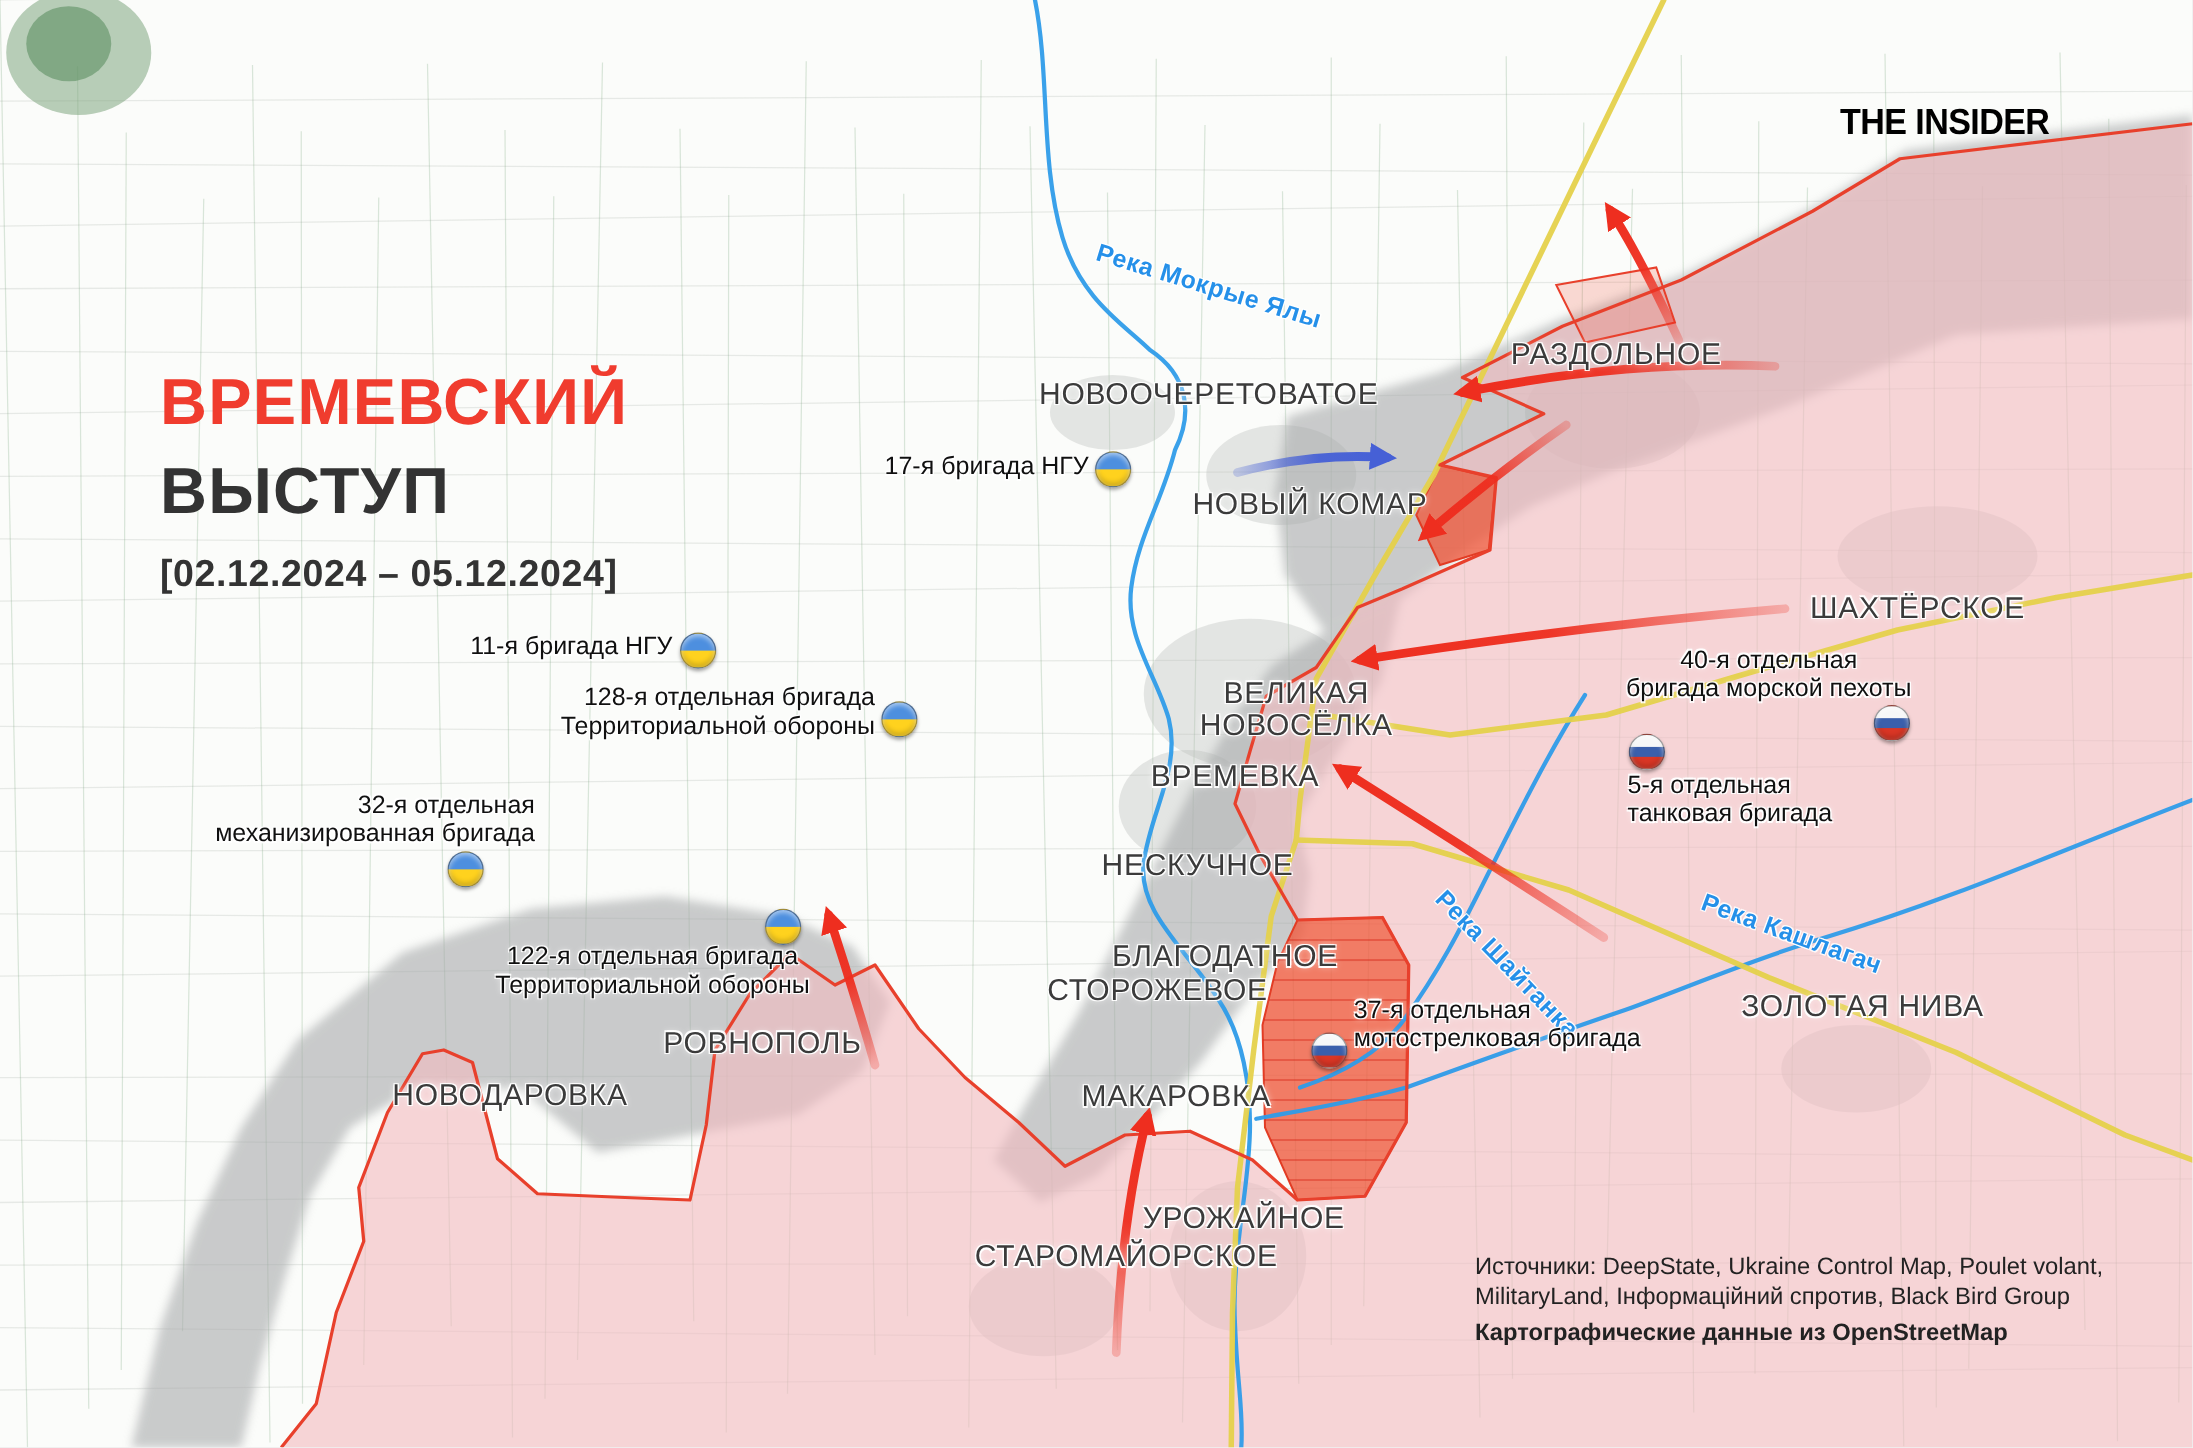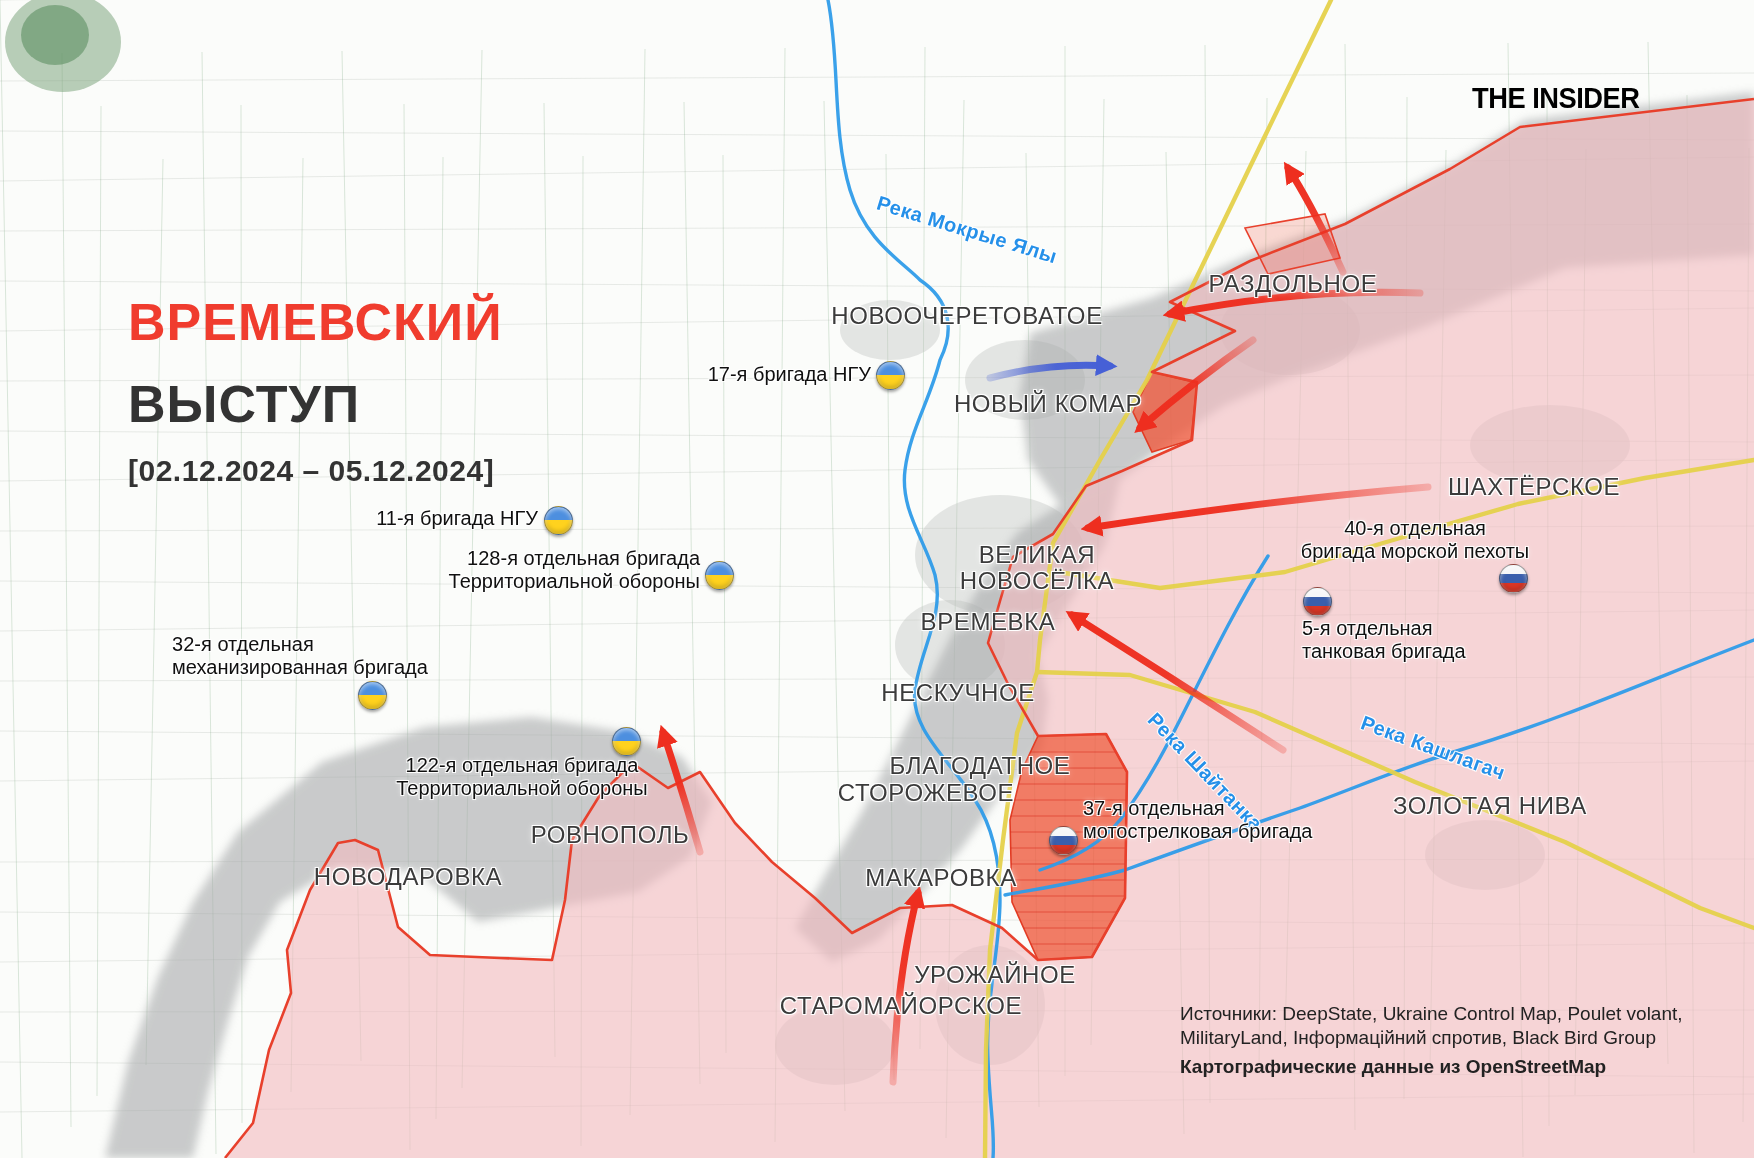--- a/index.html
+++ b/index.html
@@ -16,21 +16,21 @@
   .river-lbl{color:#2590e9;font-size:20px;font-weight:bold;letter-spacing:.5px;
         text-shadow:-1px -1px 0 rgba(255,255,255,.85),1px -1px 0 rgba(255,255,255,.85),
         -1px 1px 0 rgba(255,255,255,.85),1px 1px 0 rgba(255,255,255,.85);}
   .flag{position:absolute;width:27px;height:27px;border-radius:50%;
         border:1px solid rgba(80,80,80,.55);
         box-shadow:0 2px 3px rgba(0,0,0,.35), inset 0 2px 4px rgba(255,255,255,.55), inset 0 -3px 4px rgba(0,0,0,.18);}
   .flag-ua{background:linear-gradient(#4d8fdf 0 50%, #ffd21e 50% 100%);}
   .flag-ru{background:linear-gradient(#f6f7f8 0 34%, #3a5fac 34% 66%, #da3625 66% 100%);}
   #title-block{position:absolute;left:128px;top:296px;line-height:1;}
   #title-line1{font-size:52px;font-weight:bold;color:#f03c2e;letter-spacing:1px;}
-  #title-line2{font-size:52px;font-weight:bold;color:#333;margin-top:30px;letter-spacing:1px;}
+  #title-line2{font-size:52px;font-weight:bold;color:#333;margin-top:19px;letter-spacing:1px;}
   #date-range{font-size:30px;font-weight:600;color:#333;margin-top:26px;letter-spacing:.5px;}
   #logo{position:absolute;left:1472px;top:82px;font-size:29px;font-weight:bold;color:#000;
         letter-spacing:-.5px;transform:scaleX(.94);transform-origin:left;}
   #sources{position:absolute;left:1180px;top:1002px;font-size:19px;color:#222;line-height:24px;}
   #sources .gap{margin-top:5px;font-weight:bold;}
 </style>
 </head>
 <body>
 
 <div id="stage">
@@ -236,21 +236,21 @@
       <div class="lbl river-lbl" style="left: 1205px; top: 772px; transform: translate(-50%, -50%) rotate(46deg);">Река Шайтанка</div>
       <div class="lbl river-lbl" style="left: 1433px; top: 748px; transform: translate(-50%, -50%) rotate(20deg);">Река Кашлагач</div>
       <div class="flag flag-ua" style="left: 875.5px; top: 360.5px;"></div>
       <div class="lbl brig" style="left: 871px; top: 374px; transform: translate(-100%, -50%); text-align: right;">17-я бригада НГУ</div>
       <div class="flag flag-ua" style="left: 543.5px; top: 505.5px;"></div>
       <div class="lbl brig" style="left: 538px; top: 518px; transform: translate(-100%, -50%); text-align: right;">11-я бригада НГУ</div>
       <div class="flag flag-ua" style="left: 704.5px; top: 560.5px;"></div>
       <div class="lbl brig" style="left: 700px; top: 570px; transform: translate(-100%, -50%); text-align: right;">128-я отдельная бригада
 Территориальной обороны</div>
       <div class="flag flag-ua" style="left: 357.5px; top: 680.5px;"></div>
-      <div class="lbl brig" style="left: 300px; top: 656px; transform: translate(-50%, -50%); text-align: left;">32-я отдельная
+      <div class="lbl brig" style="left: 300px; top: 656px; transform: translate(-50%, -50%); text-align: right;">32-я отдельная
 механизированная бригада</div>
       <div class="flag flag-ua" style="left: 611.5px; top: 726.5px;"></div>
       <div class="lbl brig" style="left: 522px; top: 777px; transform: translate(-50%, -50%); text-align: center;">122-я отдельная бригада
 Территориальной обороны</div>
       <div class="flag flag-ru" style="left: 1498.5px; top: 563.5px;"></div>
       <div class="lbl brig" style="left: 1415px; top: 540px; transform: translate(-50%, -50%); text-align: center;">40-я отдельная
 бригада морской пехоты</div>
       <div class="flag flag-ru" style="left: 1302.5px; top: 586.5px;"></div>
       <div class="lbl brig" style="left: 1302px; top: 640px; transform: translate(0px, -50%); text-align: left;">5-я отдельная
 танковая бригада</div>

